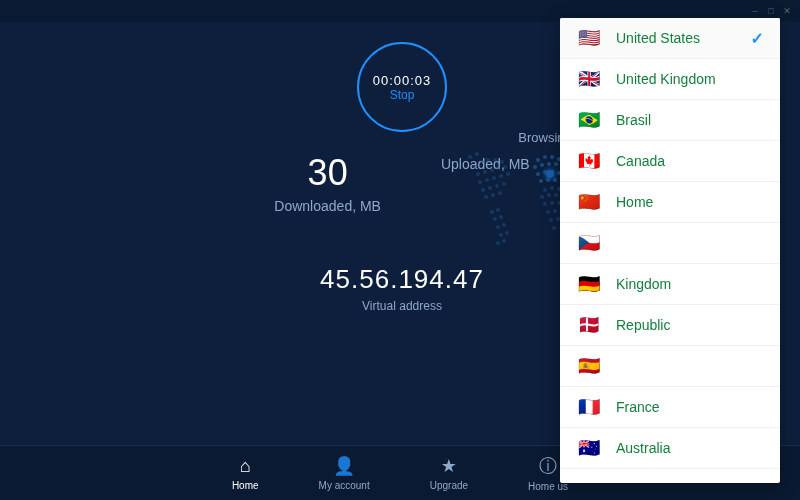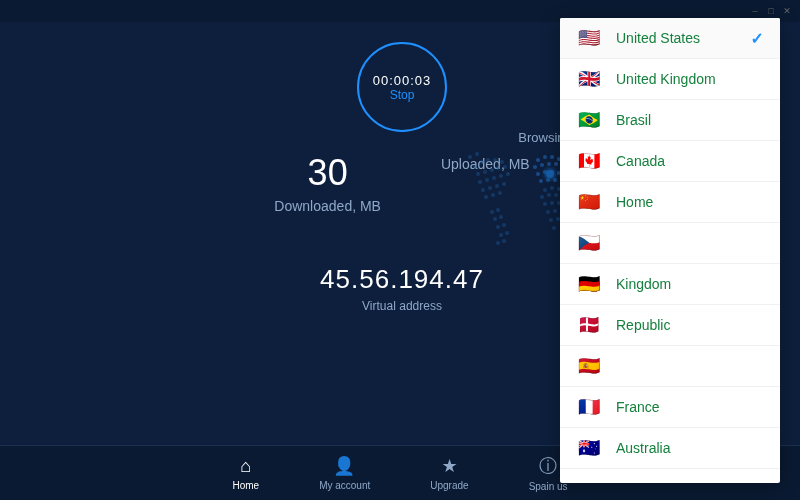--- a/index.html
+++ b/index.html
@@ -441,21 +441,21 @@
     <div class="nav-item">
       <span class="nav-icon">👤</span>
       <span class="nav-label">My account</span>
     </div>
     <div class="nav-item">
       <span class="nav-icon">★</span>
       <span class="nav-label">Upgrade</span>
     </div>
     <div class="nav-item">
       <span class="nav-icon">ⓘ</span>
-      <span class="nav-label">Spain us</span>
+      <span class="nav-label">Home us</span>
     </div>
   </div>
 
   <div class="dropdown-overlay">
     <div class="dropdown-scroll">
 
     <div class="country-item selected">
           <span class="flag-icon">🇺🇸</span>
           <span class="country-name">United States</span>
           <span class="check-mark">✓</span>

